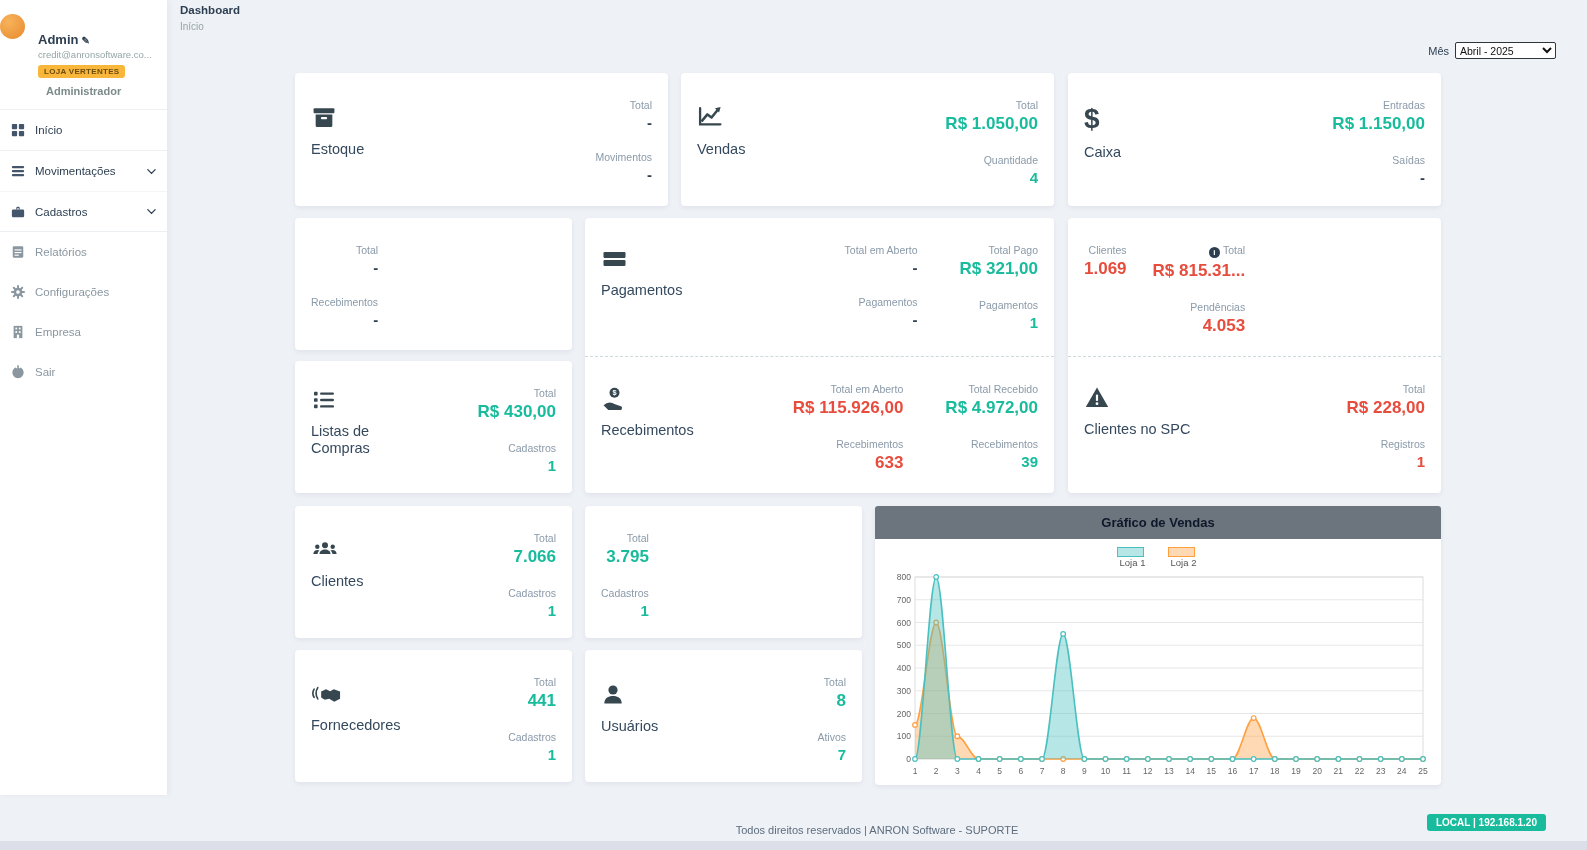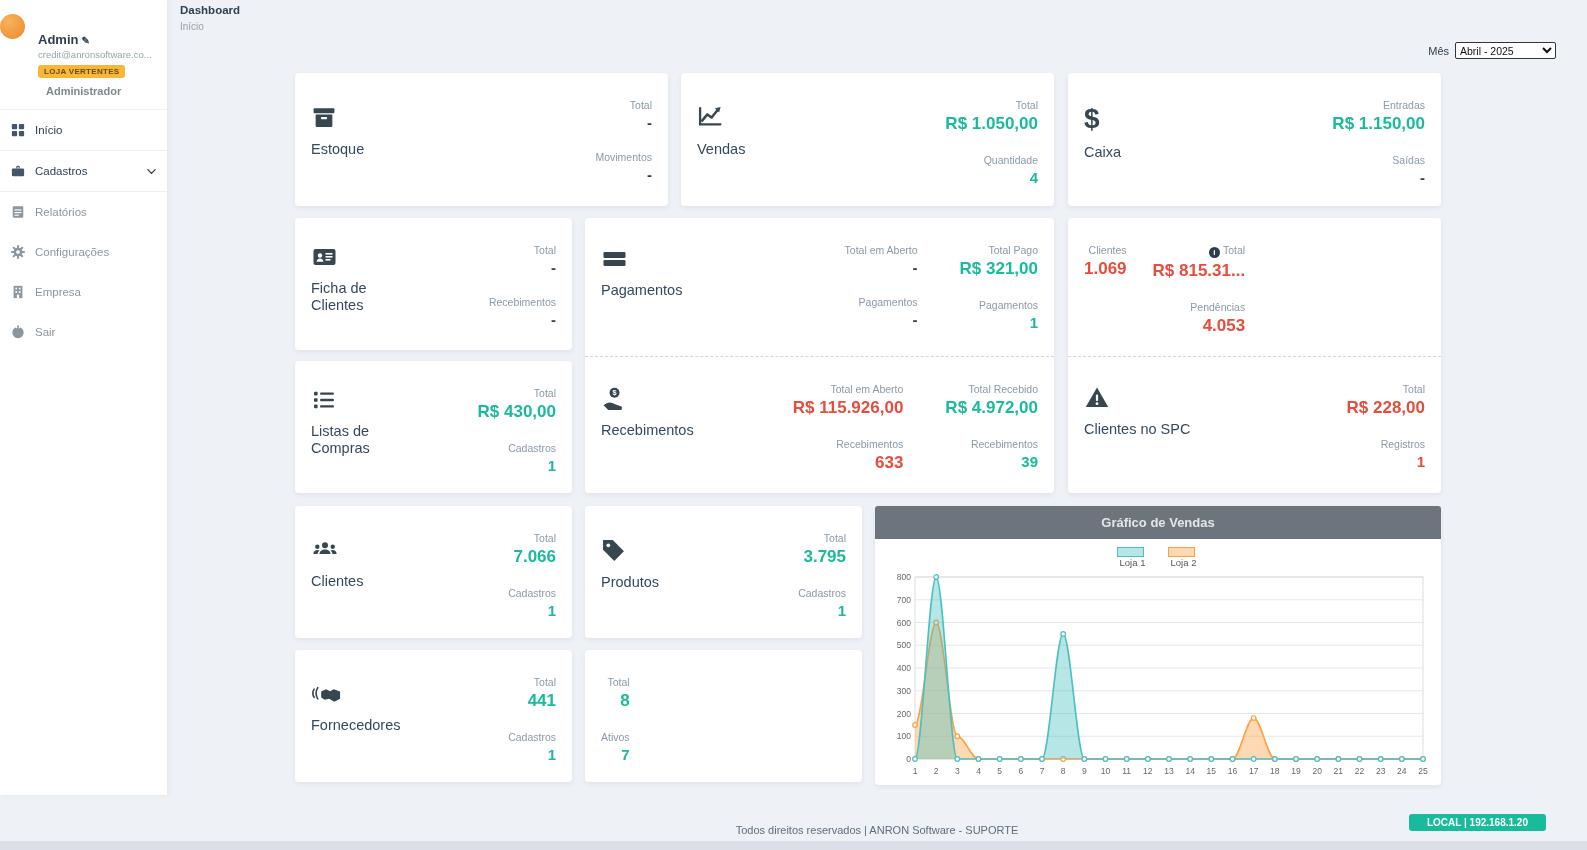--- a/index.html
+++ b/index.html
@@ -72,32 +72,32 @@
   .half + .half { border-top:1px dashed #cfd8dc; }
   .cols { display:flex; gap:42px; }
   .info-dot {
     display:inline-block; width:11px; height:11px; border-radius:50%;
     background:#2c3e50; color:#fff; font-size:8px; font-weight:bold;
     line-height:11px; text-align:center; margin-right:3px; vertical-align:-1px;
   }
   .dollar-glyph { font-size:28px; font-weight:800; color:#37474f; line-height:1; }
   
   .chart-header {
-    height:33px; background:#6c757d; color:#e5e5e5; font-weight:bold; font-size:13px;
+    height:33px; background:#6c757d; color:#0f172a; font-weight:bold; font-size:13px;
     display:flex; align-items:center; justify-content:center; border-radius:3px 3px 0 0;
   }
   .chart-body { padding:4px 10px 2px; }
   .legend { display:flex; justify-content:center; gap:20px; font-size:9.5px; color:#555; margin:4px 0 1px; }
   .legend-item { display:flex; align-items:center; cursor:pointer;flex-direction:column; }
   .legend-box { width:27px; height:10px; border:1px solid #999; display:inline-block; margin-right:4px; }
   
   .copyright { position:absolute; top:824px; left:167px; width:1420px; text-align:center; font-size:11px; color:#5d6d7e; }
   .env-badge {
     position:absolute; top:814px; right:41px; background:#18bc9c; color:#fff;
-    font-size:10px; font-weight:bold; padding:3px 18px; border-radius:3px;
+    font-size:10px; font-weight:bold; padding:3px 9px; border-radius:3px;
   }
   .bottom-strip { position:absolute; bottom:0; left:0; width:100%; height:9px; background:#dcdfe8; }
 </style>
 </head>
 <body>
 
 <div class="sidebar">
   <div class="profile">
     <span class="avatar"></span>
     <div class="profile-name"><span>Admin</span><span class="edit-icon">✎</span></div>
@@ -113,20 +113,35 @@
             <rect x="1" y="1" width="6" height="6" rx="1"></rect>
             <rect x="9" y="1" width="6" height="6" rx="1"></rect>
             <rect x="1" y="9" width="6" height="6" rx="1"></rect>
             <rect x="9" y="9" width="6" height="6" rx="1"></rect>
           </svg>
       </span>
       <span>Início</span>
     </div>
 
     <div class="menu-group">
+      <div class="menu-item">
+        <span class="mi-icon">
+          <svg width="14" height="14" viewBox="0 0 16 16">
+              <rect x="1" y="2.2" width="14" height="2.6" rx="1.2"></rect>
+              <rect x="1" y="6.8" width="14" height="2.6" rx="1.2"></rect>
+              <rect x="1" y="11.4" width="14" height="2.6" rx="1.2"></rect>
+            </svg>
+        </span>
+        <span>Movimentações</span>
+        <span class="chevron">
+          <svg width="11" height="11" viewBox="0 0 12 12">
+              <path d="M2 4l4 4 4-4" fill="none" stroke="#2c3e50" stroke-width="1.4" stroke-linecap="round"></path>
+            </svg>
+        </span>
+      </div>
       <div class="menu-item">
         <span class="mi-icon">
           <svg width="14" height="14" viewBox="0 0 16 16">
               <path d="M6 5V3.6A1.6 1.6 0 0 1 7.6 2h.8A1.6 1.6 0 0 1 10 3.6V5h-1.3V3.6a.3.3 0 0 0-.3-.3h-.8a.3.3 0 0 0-.3.3V5z"></path>
               <rect x="1" y="5" width="14" height="9" rx="1.5"></rect>
             </svg>
         </span>
         <span>Cadastros</span>
         <span class="chevron">
           <svg width="11" height="11" viewBox="0 0 12 12">
@@ -260,33 +275,20 @@
       <div>
         <div class="stat-label">Saídas</div>
         <div class="stat-value">-</div>
       </div>
     </div>
   </div>
 </div>
 
 <div class="card" style="left:295px;top:218px;width:277px;height:132px">
   <div class="card-body">
-    <div class="cb-left" style="padding-top:14px;">
-      <span class="cicon">
-        <svg width="27" height="24" viewBox="0 0 24 24">
-            <rect x="1" y="4" width="22" height="16" rx="2"></rect>
-            <circle cx="7.5" cy="10.5" r="2.2" fill="#fff"></circle>
-            <path d="M4 16.8c.5-2.2 2-3.2 3.5-3.2s3 1 3.5 3.2z" fill="#fff"></path>
-            <rect x="13" y="8" width="7" height="1.6" fill="#fff"></rect>
-            <rect x="13" y="11" width="7" height="1.6" fill="#fff"></rect>
-            <rect x="13" y="14" width="5" height="1.6" fill="#fff"></rect>
-          </svg>
-      </span>
-      <span class="ctitle">Ficha de Clientes</span>
-    </div>
     <div class="stat-col">
       <div>
         <div class="stat-label">Total</div>
         <div class="stat-value">-</div>
       </div>
       <div>
         <div class="stat-label">Recebimentos</div>
         <div class="stat-value">-</div>
       </div>
     </div>
@@ -459,29 +461,20 @@
       <div>
         <div class="stat-label">Cadastros</div>
         <div class="stat-value teal">1</div>
       </div>
     </div>
   </div>
 </div>
 
 <div class="card" style="left:585px;top:506px;width:277px;height:132px">
   <div class="card-body">
-    <div class="cb-left">
-      <span class="cicon">
-        <svg width="25" height="25" viewBox="0 0 24 24">
-            <path d="M2 2h9.3L22 12.7 12.7 22 2 11.3z"></path>
-            <circle cx="7" cy="7" r="1.8" fill="#fff"></circle>
-          </svg>
-      </span>
-      <span class="ctitle nowrap">Produtos</span>
-    </div>
     <div class="stat-col">
       <div>
         <div class="stat-label">Total</div>
         <div class="stat-value big teal">3.795</div>
       </div>
       <div>
         <div class="stat-label">Cadastros</div>
         <div class="stat-value teal">1</div>
       </div>
     </div>
@@ -624,20 +617,29 @@
       <div>
         <div class="stat-label">Cadastros</div>
         <div class="stat-value teal">1</div>
       </div>
     </div>
   </div>
 </div>
 
 <div class="card" style="left:585px;top:650px;width:277px;height:132px">
   <div class="card-body">
+    <div class="cb-left">
+      <span class="cicon">
+        <svg width="24" height="25" viewBox="0 0 24 24">
+            <circle cx="12" cy="7.5" r="4.6"></circle>
+            <path d="M3.3 21c0-5 3.9-7.4 8.7-7.4s8.7 2.4 8.7 7.4z"></path>
+          </svg>
+      </span>
+      <span class="ctitle nowrap">Usuários</span>
+    </div>
     <div class="stat-col">
       <div>
         <div class="stat-label">Total</div>
         <div class="stat-value big teal">8</div>
       </div>
       <div>
         <div class="stat-label">Ativos</div>
         <div class="stat-value teal">7</div>
       </div>
     </div>

